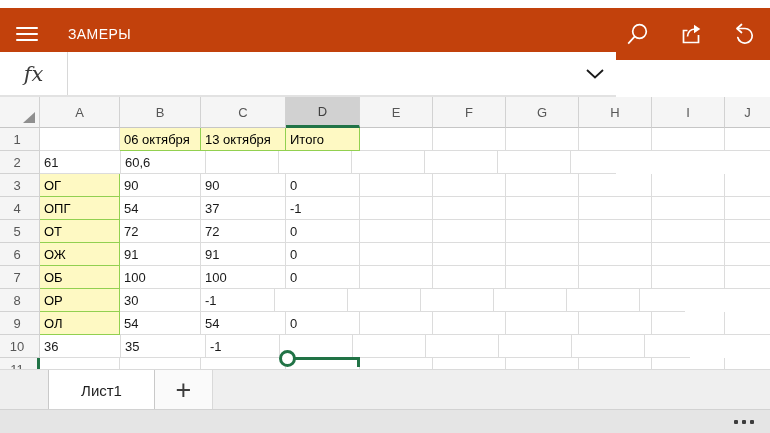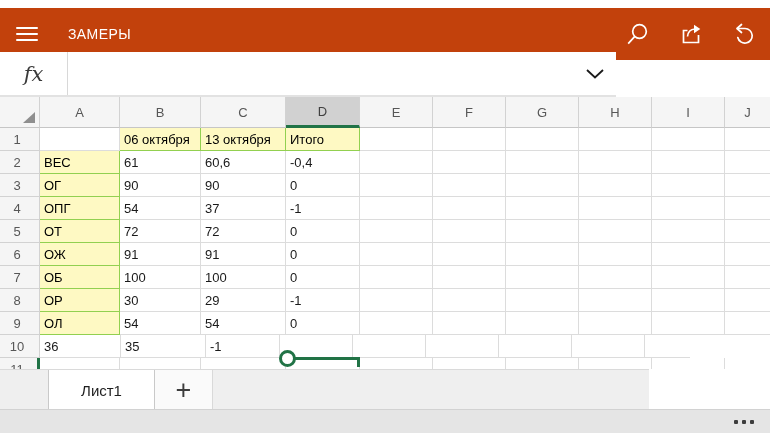--- a/index.html
+++ b/index.html
@@ -34,21 +34,21 @@
   .corner{justify-content:flex-end;align-items:flex-end;height:31px;padding:0 3px 4px 0;}
   .green{background:#fef9c3;border-right-color:#92d050;border-bottom-color:#92d050;color:#000;}
   .w-gut{width:40px;}.w-a{width:80px;}.w-b{width:81px;}.w-c{width:85px;}.w-d{width:74px;}
   .w-e,.w-f,.w-g,.w-h,.w-i{width:73px;}.w-j{width:45px;border-right:none;}
   
   .sel-line{position:absolute;left:286px;top:357px;width:74px;height:3px;background:#217346;}
   .sel-tick{position:absolute;left:357px;top:357px;width:3px;height:10px;background:#217346;}
   .sel-handle{position:absolute;left:279px;top:350px;width:11px;height:11px;border:3px solid #217346;border-radius:50%;background:#fff;}
   .row-sel-tick{position:absolute;left:37px;top:358px;width:3px;height:11px;background:#217346;}
   
-  .tabbar{position:absolute;left:0;top:369px;width:649px;height:40px;background:#efefef;border-top:1px solid #dadada;box-sizing:border-box;}
+  .tabbar{position:absolute;left:0;top:369px;width:770px;height:40px;background:#efefef;border-top:1px solid #dadada;box-sizing:border-box;}
   .tab-active{position:absolute;left:48px;top:0;width:107px;height:40px;background:#fff;border-left:1px solid #c9c9c9;border-right:1px solid #c9c9c9;
               box-sizing:border-box;display:flex;align-items:center;justify-content:center;font-size:15px;color:#1f1f1f;cursor:pointer;}
   .tab-add{position:absolute;left:155px;top:0;width:58px;height:40px;background:#fafafa;border-right:1px solid #d9d9d9;box-sizing:border-box;
            display:flex;align-items:center;justify-content:center;font-size:27px;font-weight:300;color:#3c3c3c;cursor:pointer;line-height:1;}
   
   .statusbar{position:absolute;left:0;top:409px;width:770px;height:24px;background:#e5e5e5;border-top:1px solid #d2d2d2;box-sizing:border-box;}
   .more-dots{position:absolute;right:16px;top:0;height:23px;display:flex;align-items:center;gap:4px;cursor:pointer;}
   .more-dots i{width:4px;height:4px;background:#3d3d3d;border-radius:1px;display:block;}
 </style>
 </head>
@@ -126,24 +126,22 @@
       <div class="cell w-e"></div>
         <div class="cell w-f"></div>
       <div class="cell w-g"></div>
         <div class="cell w-h"></div>
       <div class="cell w-i"></div>
         <div class="cell w-j"></div>
     </div>
 
     <div class="r">
       <div class="gut w-gut">2</div>
-      <div class="cell green w-a">ВЕС</div>
       <div class="cell w-b">61</div>
       <div class="cell w-c">60,6</div>
-      <div class="cell w-d">-0,4</div>
       <div class="cell w-e"></div>
         <div class="cell w-f"></div>
       <div class="cell w-g"></div>
         <div class="cell w-h"></div>
       <div class="cell w-i"></div>
         <div class="cell w-j"></div>
     </div>
 
     <div class="r">
       <div class="gut w-gut">3</div>
@@ -212,21 +210,20 @@
       <div class="cell w-g"></div>
         <div class="cell w-h"></div>
       <div class="cell w-i"></div>
         <div class="cell w-j"></div>
     </div>
 
     <div class="r">
       <div class="gut w-gut">8</div>
       <div class="cell green w-a">ОР</div>
       <div class="cell w-b">30</div>
-      <div class="cell w-c">29</div>
       <div class="cell w-d">-1</div>
       <div class="cell w-e"></div>
         <div class="cell w-f"></div>
       <div class="cell w-g"></div>
         <div class="cell w-h"></div>
       <div class="cell w-i"></div>
         <div class="cell w-j"></div>
     </div>
 
     <div class="r">

